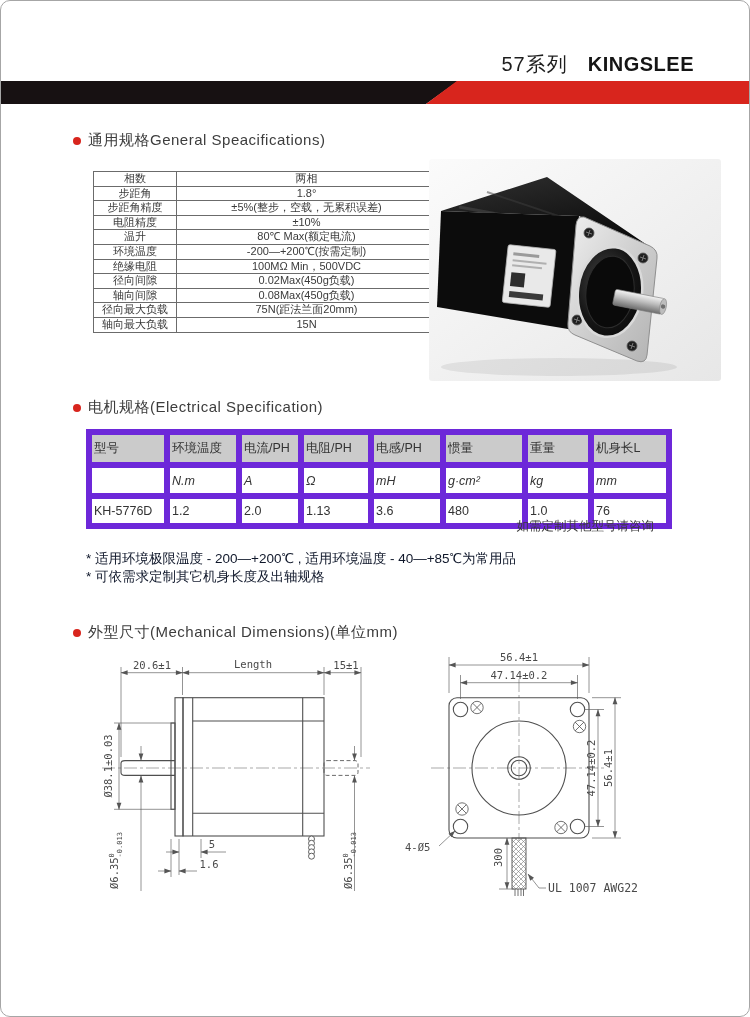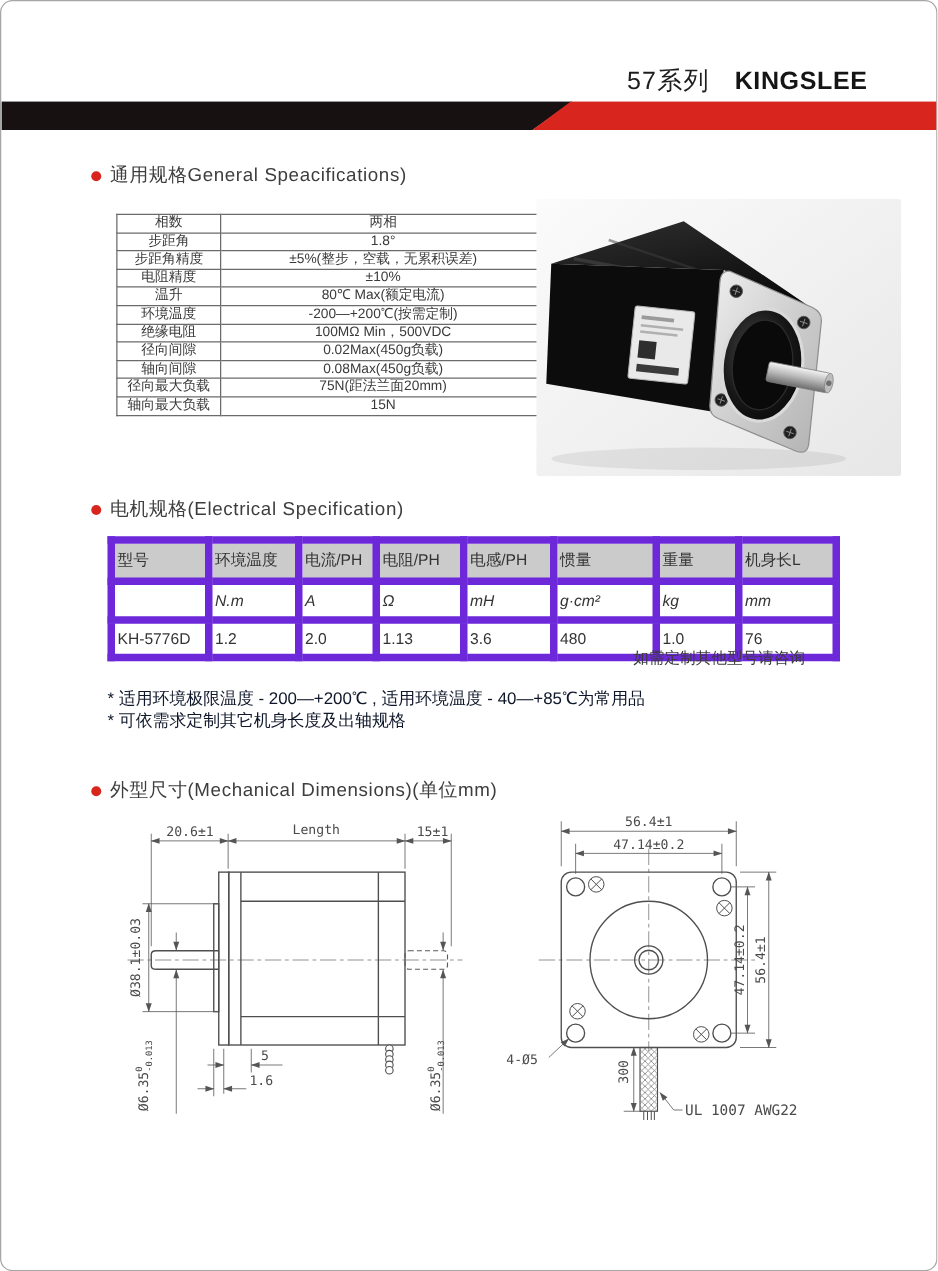--- a/index.html
+++ b/index.html
@@ -31,21 +31,21 @@
     padding:0 2px; height:13.6px; line-height:1.05; overflow:hidden; white-space:nowrap; }
 
   
   .t2 { position:absolute; left:85px; top:428px; width:580px; }
   .t2 td { border:6px solid #6d28d9; font-size:12.5px; color:#333; 
     padding:0 2px; overflow:hidden; white-space:nowrap; }
   .t2 .hrow td { height:27px; }
   .t2 .urow td { height:25px;font-style:italic; }
   .t2 .drow td { height:24px;margin-left:12px; }
 
-  .note-right { position:absolute; right:105px; top:517px; font-size:12.5px; color:#3a3a3a; }
+  .note-right { position:absolute; right:95px; top:517px; font-size:12.5px; color:#3a3a3a; }
   .notes { position:absolute; left:85px; top:549px; font-size:13.5px; color:#0f172a; line-height:18px; }
 
   
   .obj  { fill:none; stroke:#4f4f4f; stroke-width:1.1; }
   .ext, .dim { stroke:#5a5a5a; stroke-width:0.65; fill:none; }
   .hid { fill:none; stroke:#5a5a5a; stroke-width:0.9; stroke-dasharray:4 2.5; }
   .cl  { stroke:#6f6f6f; stroke-width:0.6; stroke-dasharray:13 3 3 3; fill:none; }
   text.dtxt { font-family:"DejaVu Sans Mono", monospace; font-size:10.5px; fill:#4a4a4a; }
   text.dtxt tspan.tol { font-size:7px; }
 </style>

